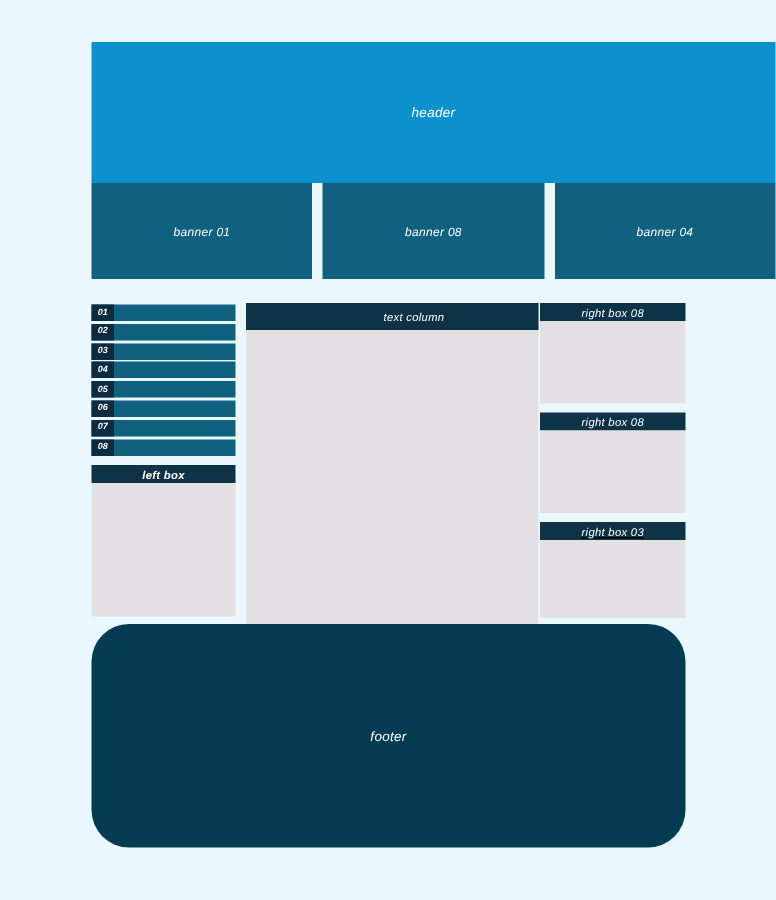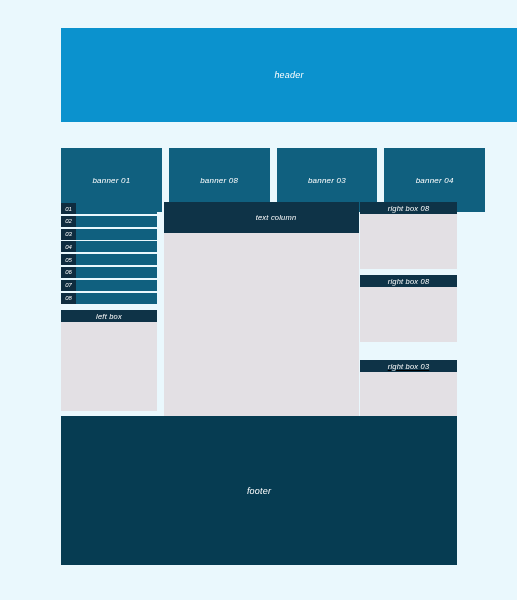--- a/index.html
+++ b/index.html
@@ -41,22 +41,22 @@
     display: flex;
     align-items: center;
     justify-content: center;
   }
   #header .lbl { font-size: 9px; }
 
   
   #banner-row {
     position: absolute;
     left: 61px;
-    top: 148px;
-    width: 424px;
+    top: 122px;
+    width: 456px;
     height: 64px;
     display: flex;
     gap: 7px;
   }
   .banner {
     flex: 1 1 0;
     background: #10607f;
     display: flex;
     align-items: center;
     justify-content: center;
@@ -71,20 +71,21 @@
     height: 210px;
   }
 
   
   #left-col {
     position: absolute;
     left: 0;
     top: 0;
     width: 96px;
     height: 210px;
+    font-weight: bold;
   }
   #num-list {
     position: absolute;
     left: 0;
     top: 1px;
     width: 96px;
   }
   .num-row {
     position: relative;
     height: 11px;
@@ -131,74 +132,72 @@
   #left-box .box-body { height: 89px; }
 
   
   #center-col {
     position: absolute;
     left: 103px;
     top: 0;
     width: 195px;
     height: 210px;
   }
-  #center-col .box-head { height: 31px; padding-left: 29px; }
+  #center-col .box-head { height: 18px; padding-left: 29px; }
   #center-col .box-body { height: 196px; }
 
   
   #right-col {
     position: absolute;
     left: 299px;
     top: 0;
     width: 97px;
     height: 210px;
   }
   .right-box { width: 97px; }
   .right-box .box-head { height: 12px; }
   #right-box-01 { position: absolute; left: 0; top: 0; }
   #right-box-01 .box-body { height: 55px; }
   #right-box-02 { position: absolute; left: 0; top: 73px; }
   #right-box-02 .box-body { height: 55px; }
-  #right-box-03 { position: absolute; left: 0; top: 158px; text-decoration: underline; }
+  #right-box-03 { position: absolute; left: 0; top: 146px; text-decoration: underline; }
   #right-box-03 .box-body { height: 52px; }
 
   
   #footer {
     position: absolute;
     left: 61px;
     top: 416px;
     width: 396px;
     height: 149px;
     background: #063c52;
     display: flex;
     align-items: center;
     justify-content: center;
+    border-radius: 25px;
   }
   #footer .lbl { font-size: 9px; }
 </style>
 </head>
 <body>
 
 <div id="page">
 
   <div id="header">
     <span class="lbl">header</span>
   </div>
 
   <div id="banner-row">
     <div class="banner">
       <span class="lbl">banner 01</span>
     </div>
     <div class="banner">
       <span class="lbl">banner 08</span>
     </div>
     <div class="banner">
-      <span class="lbl">banner 03</span>
-    </div>
-    <div class="banner">
       <span class="lbl">banner 04</span>
     </div>
   </div>
 
   <div id="main">
 
     <div id="left-col">
 
       <div id="num-list">
         <div class="num-row">

